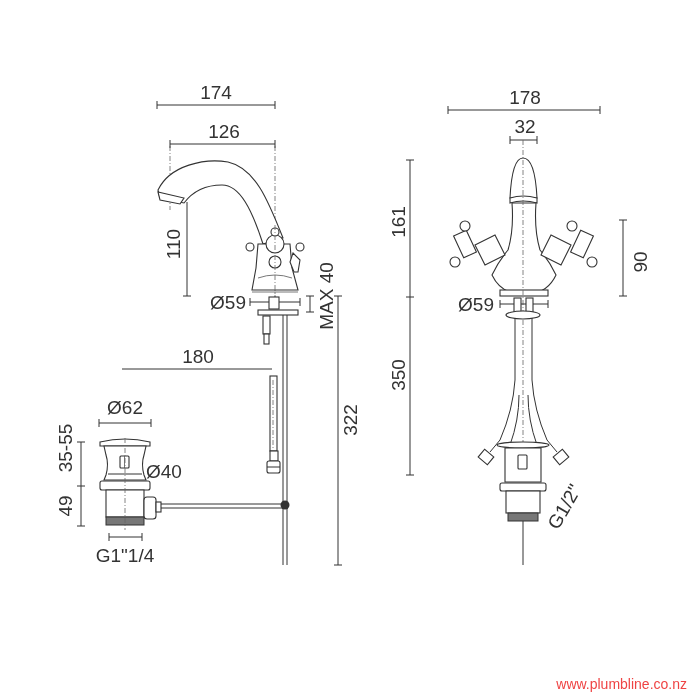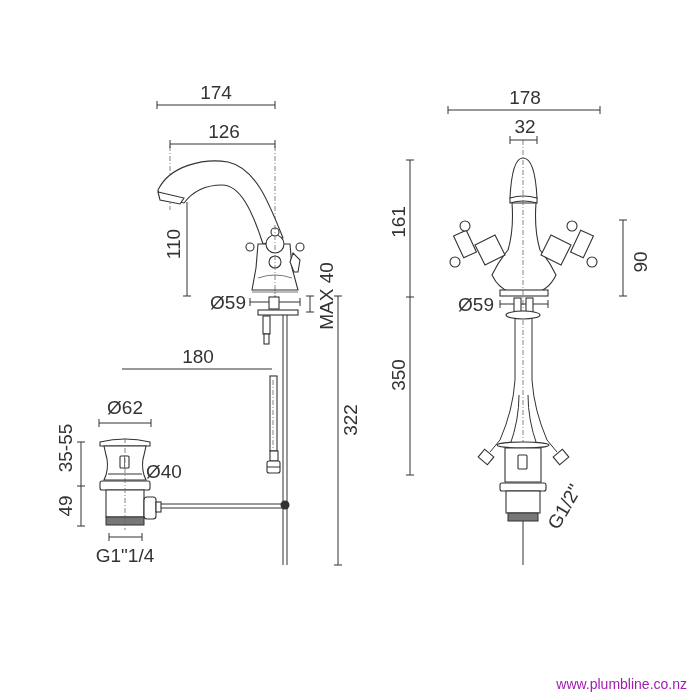--- a/index.html
+++ b/index.html
@@ -4,21 +4,21 @@
   <style>
     html, body { margin:0; padding:0; background:#ffffff; }
     body { width:700px; height:700px; position:relative; overflow:hidden; font-family:"Liberation Sans", sans-serif; }
     #drawing { position:absolute; left:0; top:0; width:700px; height:700px; }
     .dim { font-family:"Liberation Sans", sans-serif; font-size:19px; fill:#333333; font-weight:300; }
     .ln { stroke:#333; stroke-width:1; fill:none; }
     .thin { stroke:#555; stroke-width:0.8; fill:none; }
     .dash { stroke:#666; stroke-width:0.8; fill:none; stroke-dasharray:5 2 1 2; }
     .body { stroke:#333; stroke-width:1.1; fill:#ffffff; }
     .thread { stroke:#333; stroke-width:1; fill:#777; }
-    #footer { position:absolute; right:13px; bottom:8px; font-size:14px; color:#a21caf; font-family:"Liberation Sans", sans-serif; }
+    #footer { position:absolute; right:13px; bottom:8px; font-size:14px; color:#ef4444; font-family:"Liberation Sans", sans-serif; }
   </style>
 </head>
 <body>
 
 <svg id="drawing" viewBox="0 0 700 700" xmlns="http://www.w3.org/2000/svg">
 
   <g>
 
     <g>
       <line class="ln" x1="157" y1="105" x2="275" y2="105"></line>

